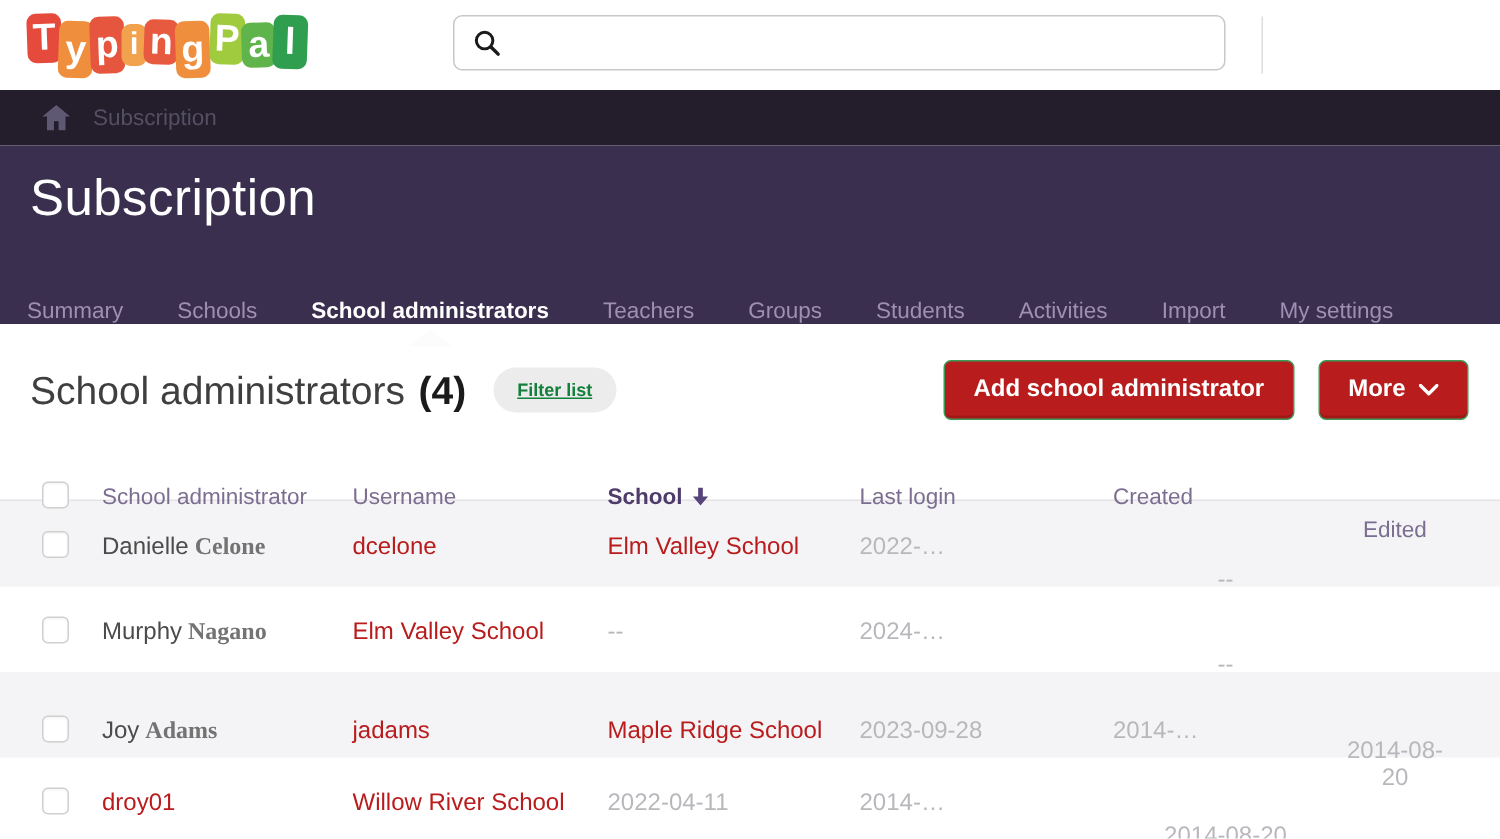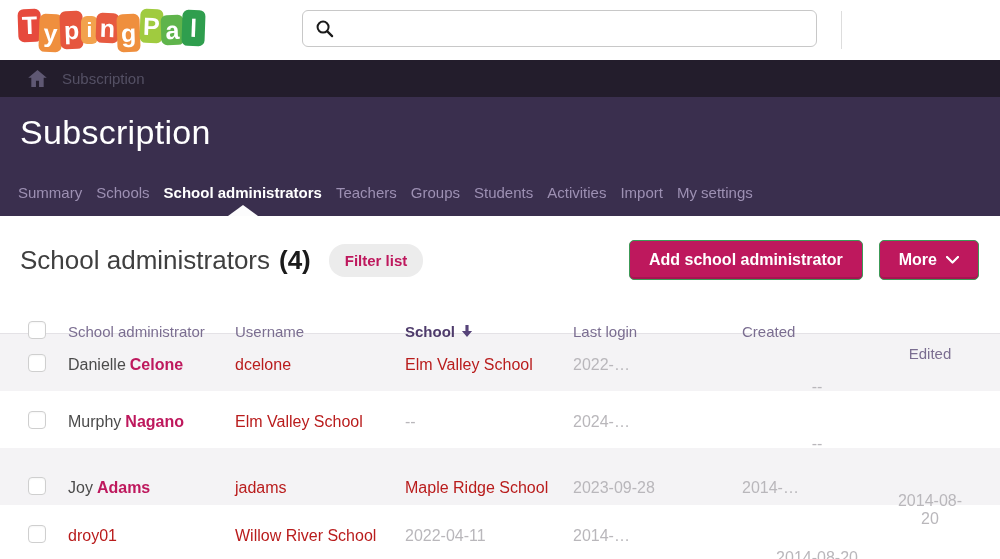--- a/index.html
+++ b/index.html
@@ -39,55 +39,55 @@
 
   
   .crumbbar { height:37px; background:#231d2c; display:flex; align-items:center;
               padding-left:28px; gap:15px; }
   .crumbbar .crumb-label { color:#545064; font-size:15px; }
 
   
   .hero { position:relative; height:119px; background:#3a2f4e; }
   .hero h1 { color:#fff; font-weight:normal; font-size:34px; letter-spacing:.3px;
              padding:16px 0 0 20px; }
-  .tabs { position:absolute; left:18px; right:0; bottom:0; display:flex; gap:14px;
-          padding-bottom:15px; }
+  .tabs { position:absolute; left:18px; right:0; bottom:0; display:flex; gap:36px;
+          }
   .tab { font-size:15px; color:#9d90b3; position:relative; cursor:pointer; white-space:nowrap; }
   .tab.active { color:#fff; font-weight:bold; }
   .tab.active::after { content:""; position:absolute; bottom:-15px; left:50%;
                        transform:translateX(-50%); width:0; height:0;
                        border-left:15px solid transparent; border-right:15px solid transparent;
                        border-bottom:11px solid #fcfcfd; }
 
   
   .content-head { display:flex; align-items:center; padding:24px 21px 0 20px; }
   .page-title { font-size:26px; color:#3f3f3f; font-weight:normal; }
   .page-count { font-size:26px; color:#1b1b1b; font-weight:bold; margin-left:9px; }
   .pill { margin-left:18px; background:#ececec; border:none; border-radius:16px;
-          padding:8px 16px; font-size:15px; font-weight:bold; color:#be185d; cursor:pointer;
-          font-family:"Liberation Sans", sans-serif; }
+          padding:8px 16px; font-size:12px; font-weight:bold; color:#15803d; cursor:pointer;
+          font-family:"Liberation Sans", sans-serif;text-decoration:underline; }
   .head-spacer { flex:1; }
-  .btn-green { background:#be185d; border:1px solid #3c9a57; border-radius:5px;
+  .btn-green { background:#b91c1c; border:1px solid #3c9a57; border-radius:5px;
                box-shadow:inset 0 -2px 0 rgba(0,0,0,.12);
                color:#fff; font-weight:bold; font-size:16px; padding:10px 19px; cursor:pointer;
                display:flex; align-items:center; gap:9px;
                font-family:"Liberation Sans", sans-serif; }
   .btn-more { margin-left:16px; }
 
   
   .table { margin-top:21px; }
   .t-row { display:grid; grid-template-columns:40px 167px 170px 168px 169px 150px 1fr;
            align-items:center; padding:0 32px 16px 28px; }
   .t-head { height:33px; border-bottom:1px solid #e4e2e6; font-size:15px; color:#7b6e91; }
   .t-head .sorted { color:#4e3b6b; font-weight:bold; display:flex; align-items:center; gap:6px; }
   .t-head .col-edited, .t-body .cell-edited { text-align:center;margin-top:44px; }
   .t-body .t-row { height:57px; font-size:16px; cursor:pointer; }
   .t-body .t-row:nth-child(odd) { background:#f4f3f5; }
   .cell-name .fn { color:#4b4b4b; }
-  .cell-name .ln { color:#be185d; font-weight:bold; margin-left:4px; }
+  .cell-name .ln { color:#737373; font-weight:bold; margin-left:4px;font-family:Liberation Serif, serif; }
   .cell-user, .cell-school { color:#b91c1c; }
   .cell-login, .cell-created, .cell-edited { color:#b9b7bb; }
 
   .checkbox { width:18px; height:18px; border:1px solid #cfcfcf; border-radius:4px;
               background:#fff; display:inline-block; cursor:pointer;
               box-shadow:inset 0 1px 2px rgba(0,0,0,.04); }
 </style>
 </head>
 <body>
 

